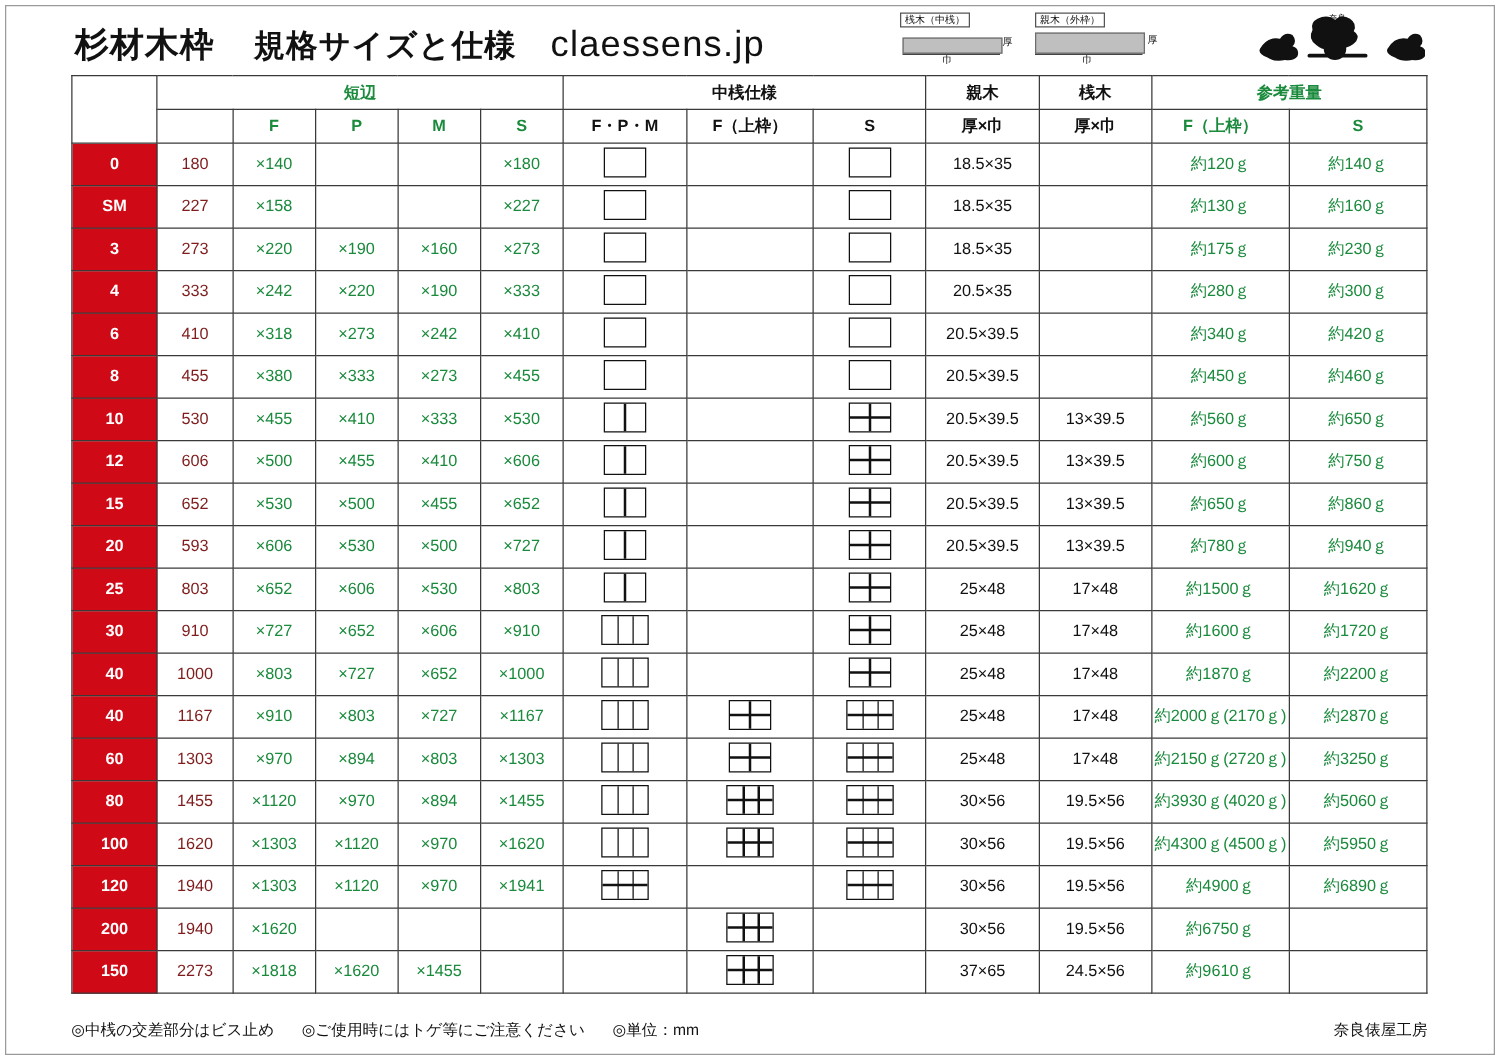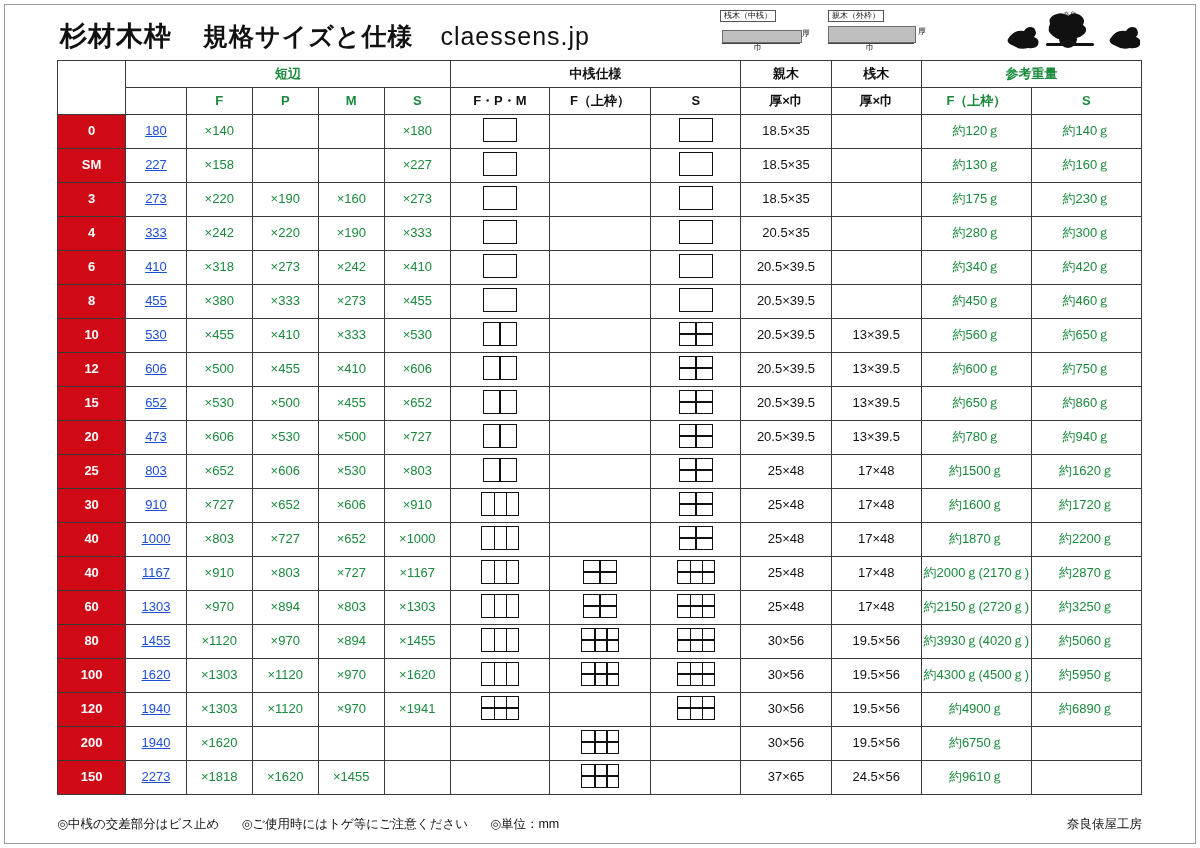--- a/index.html
+++ b/index.html
@@ -15,21 +15,21 @@
 
   
   .header{
     position:absolute;left:0;top:0;width:1200px;height:58px;
   }
   .title{
     position:absolute;left:60px;top:18px;
     font-size:27px;font-weight:bold;letter-spacing:1px;white-space:nowrap;
   }
   .title .sub{font-size:25px;font-weight:bold;}
-  .title .dom{font-size:25px;font-weight:normal;font-family:"Liberation Sans",sans-serif;}
+  .title .dom{font-size:29px;font-weight:normal;font-family:"Liberation Sans",sans-serif;}
 
   
   .diagram{position:absolute;left:716px;top:10px;width:220px;height:48px;text-align:center;}
   .dlabel{
     position:absolute;top:0;font-size:8px;border:1px solid #555;background:#fff;
     padding:1px 3px;white-space:nowrap;line-height:1;
   }
   .dbar{
     position:absolute;background:#bfbfbf;border:1px solid #6d6d6d;
   }
@@ -57,21 +57,21 @@
     padding:0;
     font-size:13px;
     line-height:1.1;
   }
   
   .hdr-top th{height:26px;font-weight:bold;font-size:13px;background:#ffffff;}
   .hdr-sub th{height:26px;font-weight:bold;font-size:12px;background:#ffffff;}
   .red-cell{background:#cf0a16;color:#fff;font-weight:bold;}
   .red-cell.big{font-size:16px;}
   .green{color:#1a8a3c;}
-  .red-txt{color:#1d4ed8;text-decoration:underline;}
+  .red-txt{color:#7f1d1d;}
 
   td.no{height:33px;font-size:17px;}
   td.val{height:33px;font-size:13px;}
   td.tiny{font-size:10.5px;}
 
   
   .glyph{display:inline-block;border:1.6px solid #111;background:#fff;position:relative;box-sizing:border-box;}
   .glyph i{position:absolute;background:#111;}
   .g-plain{width:34px;height:24px;}
   .g-2v{width:34px;height:24px;}
@@ -316,21 +316,21 @@
           <td class="val"><span class="glyph g-2v"><i class="v1"></i></span></td>
           <td class="val"></td>
           <td class="val"><span class="glyph g-4"><i class="v1"></i><i class="h1"></i></span></td>
           <td class="val">20.5×39.5</td>
           <td class="val">13×39.5</td>
           <td class="val green ">約650ｇ</td>
           <td class="val green">約860ｇ</td>
         </tr>
         <tr>
           <td class="no red-cell">20</td>
-          <td class="val red-txt">473</td>
+          <td class="val red-txt">593</td>
           <td class="val green">×606</td>
           <td class="val green">×530</td>
           <td class="val green">×500</td>
           <td class="val green">×727</td>
           <td class="val"><span class="glyph g-2v"><i class="v1"></i></span></td>
           <td class="val"></td>
           <td class="val"><span class="glyph g-4"><i class="v1"></i><i class="h1"></i></span></td>
           <td class="val">20.5×39.5</td>
           <td class="val">13×39.5</td>
           <td class="val green ">約780ｇ</td>

